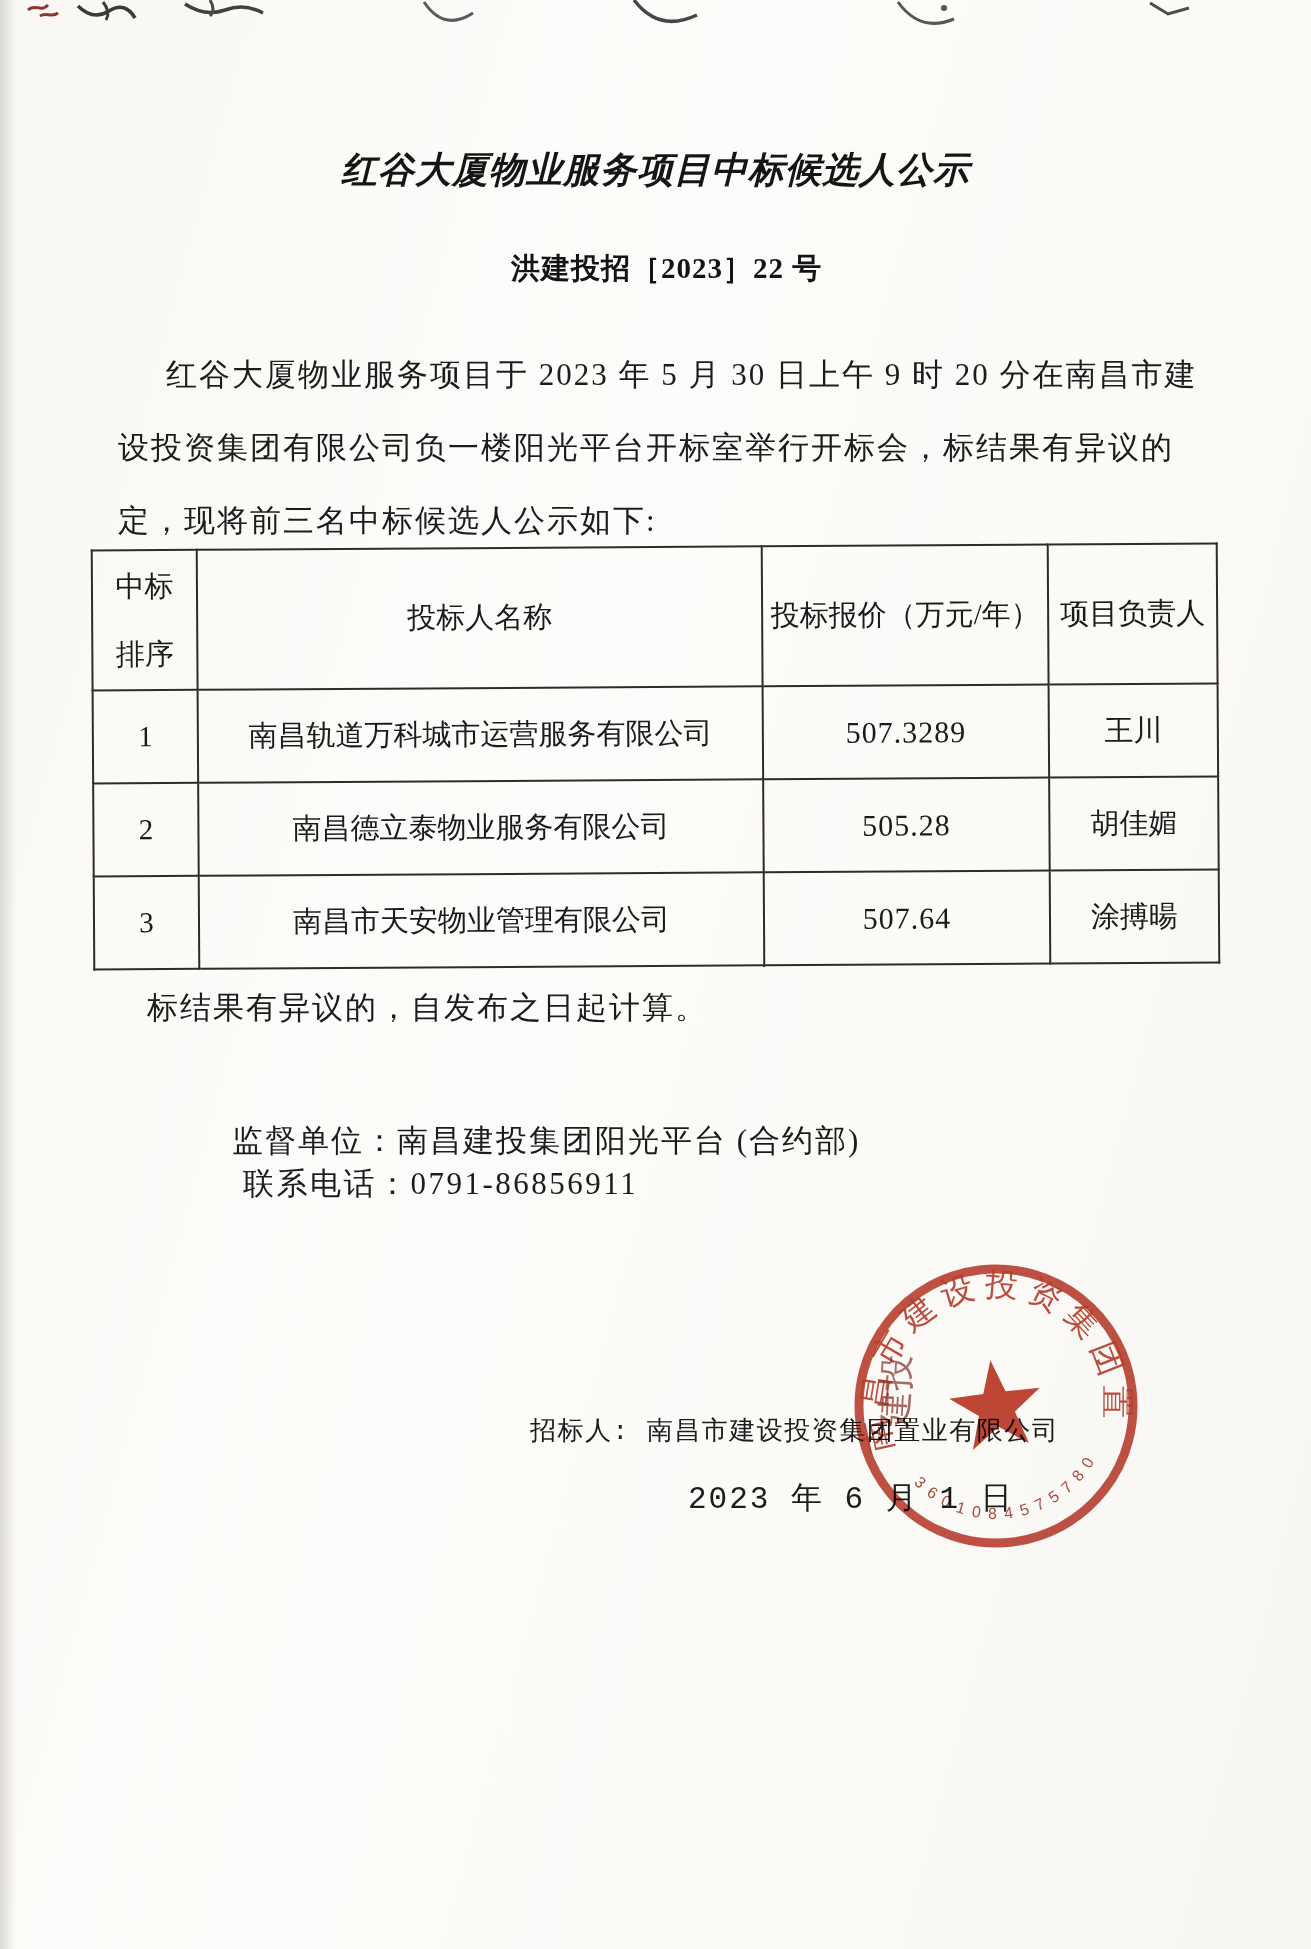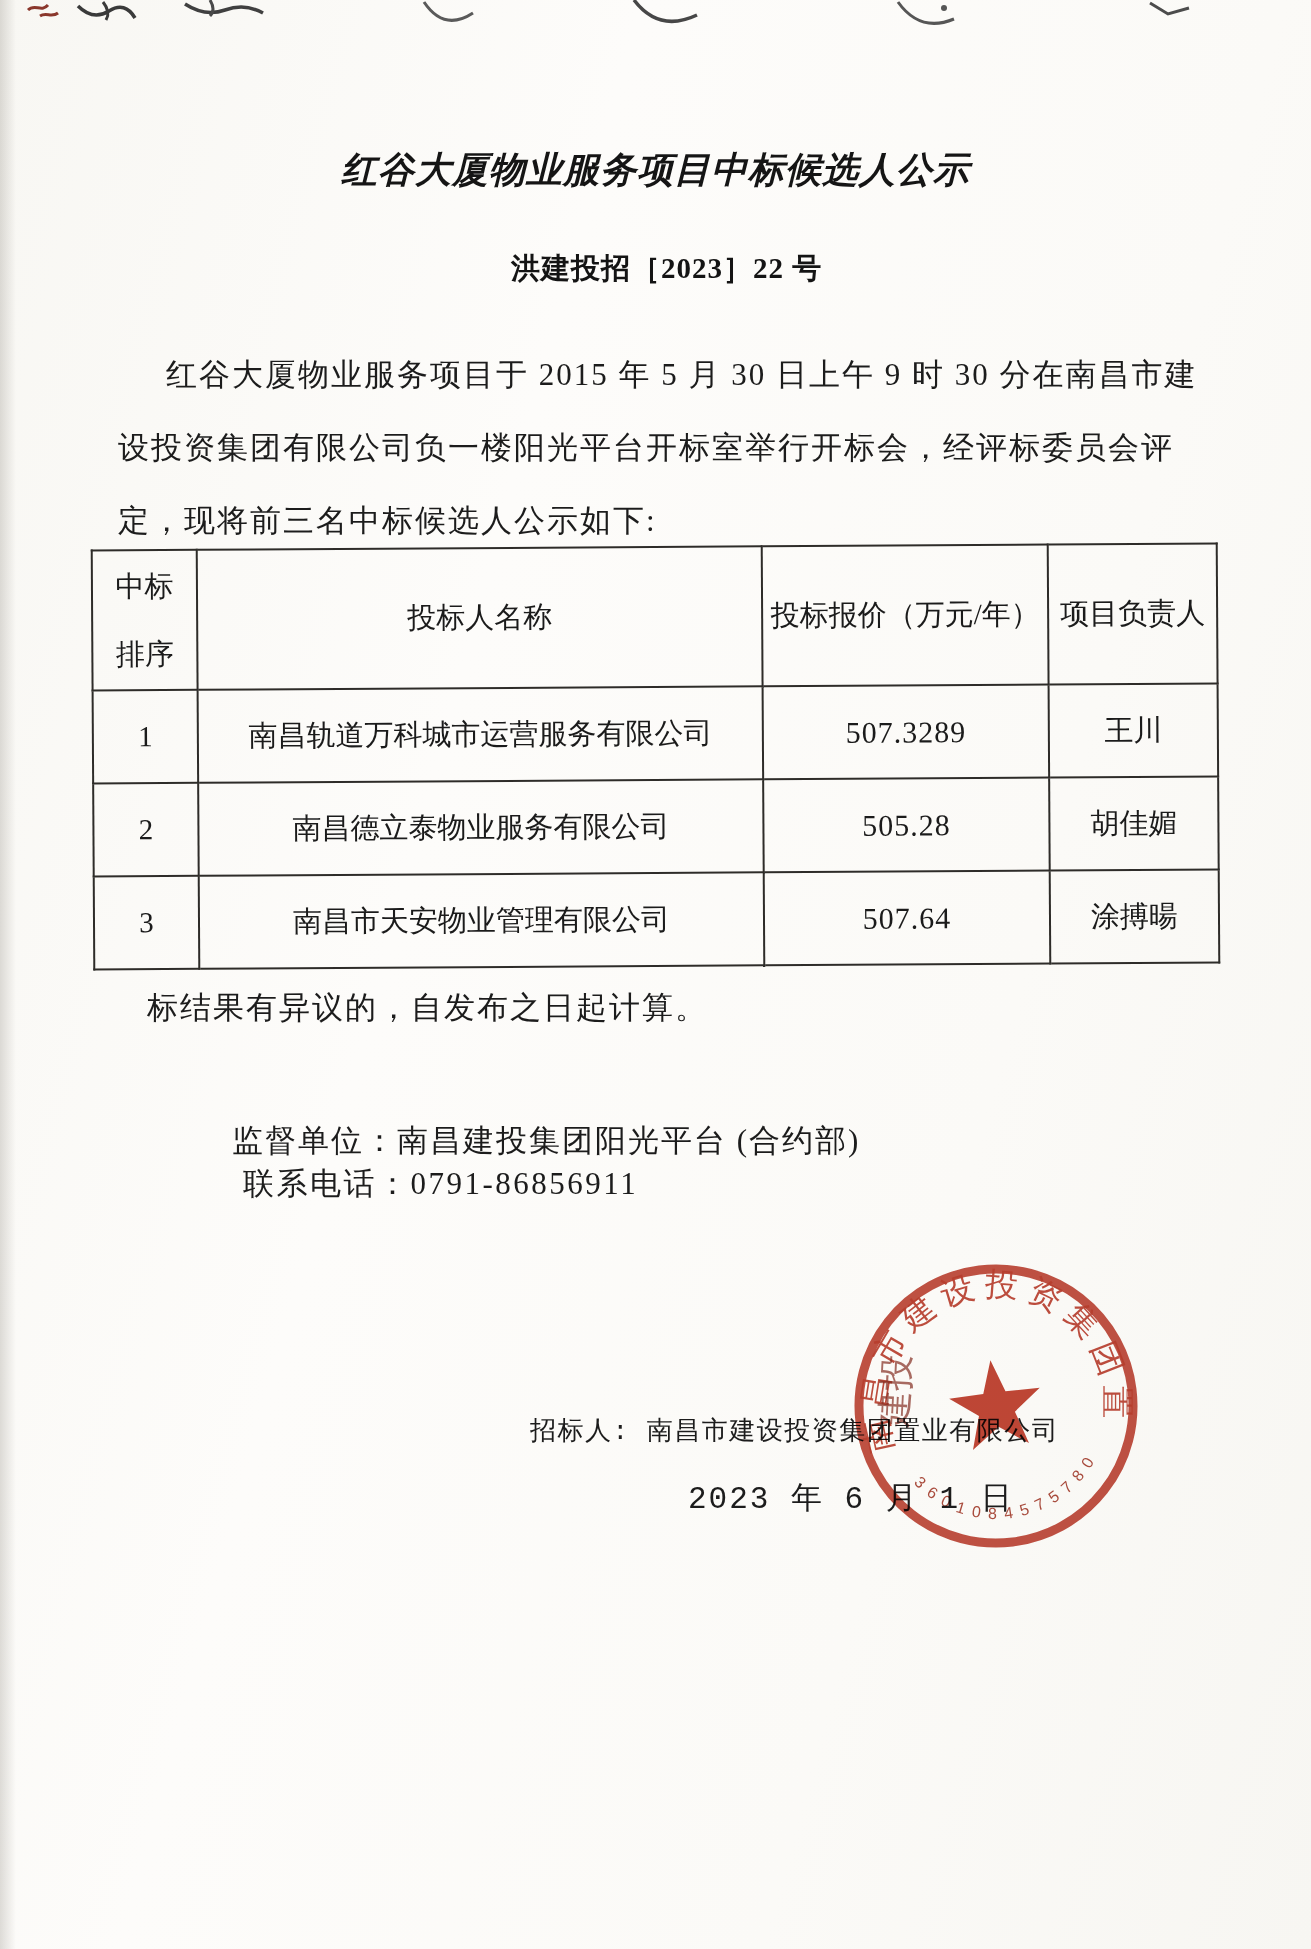--- a/index.html
+++ b/index.html
@@ -82,22 +82,22 @@
     <path d="M898,2 q22,31 56,17" stroke="#565656" stroke-width="3" fill="none"></path>
     <circle cx="944" cy="8" r="3" fill="#565656"></circle>
     <path d="M1150,3 l18,11 l21,-6" stroke="#4c4c4c" stroke-width="3" fill="none"></path>
   </svg>
 
   <div class="doc-title">红谷大厦物业服务项目中标候选人公示</div>
 
   <div class="doc-number">洪建投招［2023］22 号</div>
 
   <div class="intro">
-    <div class="line-1">红谷大厦物业服务项目于 2015 年 5 月 30 日上午 9 时 30 分在南昌市建</div>
-    <div>设投资集团有限公司负一楼阳光平台开标室举行开标会，经评标委员会评</div>
+    <div class="line-1">红谷大厦物业服务项目于 2023 年 5 月 30 日上午 9 时 20 分在南昌市建</div>
+    <div>设投资集团有限公司负一楼阳光平台开标室举行开标会，标结果有异议的</div>
     <div>定，现将前三名中标候选人公示如下:</div>
   </div>
 
   <table class="bid-table">
     <colgroup>
       <col style="width:105px">
       <col style="width:565px">
       <col style="width:286px">
       <col style="width:169px">
     </colgroup>

